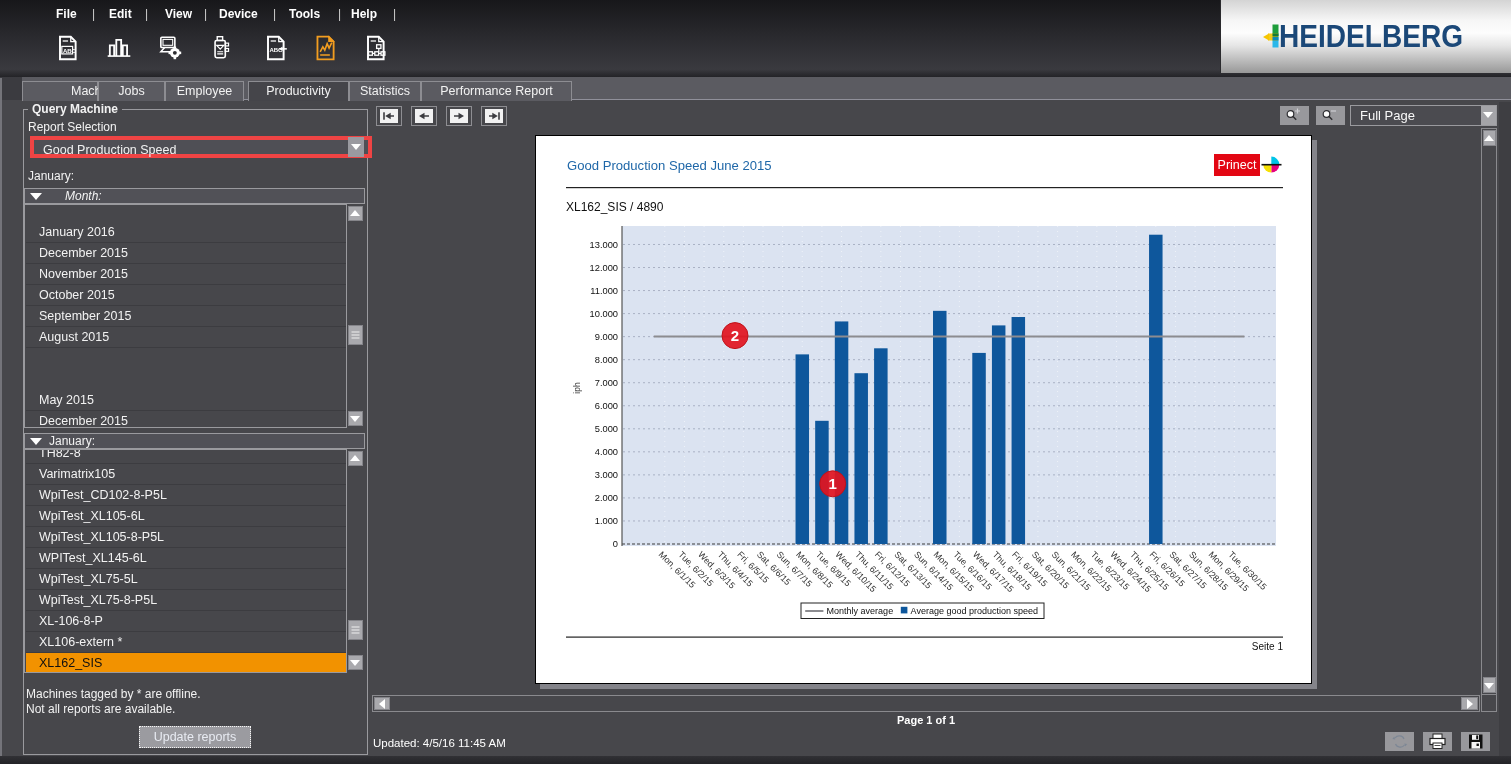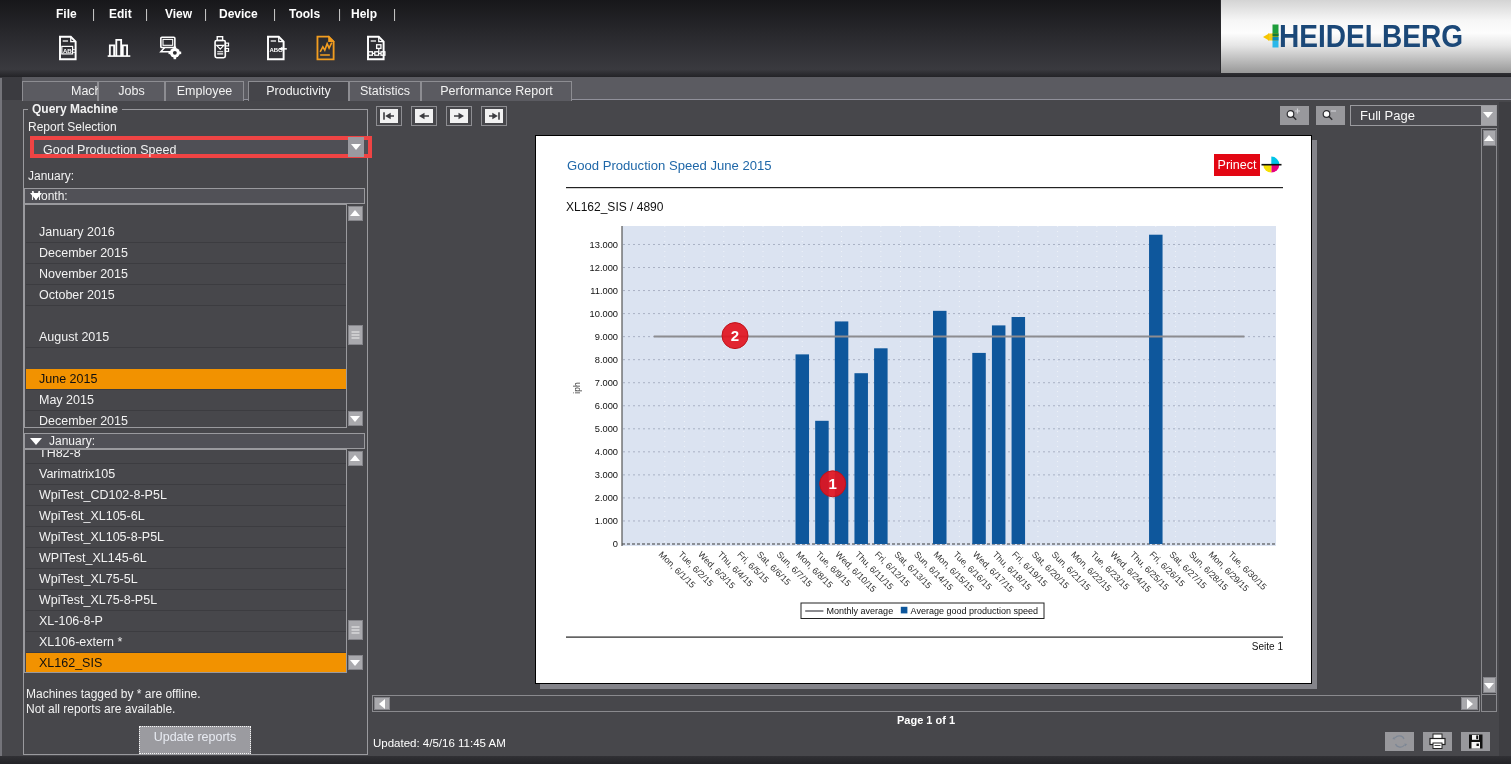--- a/index.html
+++ b/index.html
@@ -120,29 +120,29 @@
 <div id="content" class="abs"></div>
 <div class="abs" style="left:0;top:78px;width:2px;height:678px;background:#74747a;"></div>
 <div id="rightedge" class="abs"></div>
 <div class="abs frame" style="left:23px;top:109px;width:345px;height:646px;"></div>
 <div class="abs lbl" style="left:28px;top:102px;font-weight:bold;background:#47474b;padding:0 4px;">Query Machine</div>
 <div class="abs lbl" style="left:28px;top:120px;">Report Selection</div>
 <div class="abs" style="left:30px;top:136px;width:342px;height:22px;background:#4f4f55;border:4px solid #ef4444;color:#f2f2f2;font-size:12.5px;line-height:20px;padding-left:9px;">Good Production Speed</div>
 <div class="abs" style="left:348px;top:137px;width:15.5px;height:20px;background:#9a9aa0;"></div>
 <div class="abs" style="left:350.5px;top:144px;width:0;height:0;border-left:5.5px solid transparent;border-right:5.5px solid transparent;border-top:6.5px solid #fff;"></div>
 <div class="abs lbl" style="left:28px;top:169px;">January:</div>
-<div class="abs hdrbar" style="left:24px;top:188px;width:341px;height:16px;line-height:15px;padding-left:6px;">Month:</div>
+<div class="abs hdrbar" style="left:24px;top:188px;width:341px;height:16px;line-height:15px;padding-left:40px;font-style:italic;">Month:</div>
 <div class="abs" style="left:30px;top:193px;width:0;height:0;border-left:6.5px solid transparent;border-right:6.5px solid transparent;border-top:7.5px solid #fff;"></div>
 <div class="abs listbox" style="left:24px;top:204px;width:341px;height:224px;">
 <div class="row" style="top:16.7px;">January 2016</div>
 <div class="row" style="top:37.7px;">December 2015</div>
 <div class="row" style="top:58.7px;">November 2015</div>
 <div class="row" style="top:79.7px;">October 2015</div>
+<div class="row" style="top:100.7px;">September 2015</div>
 <div class="row" style="top:121.7px;">August 2015</div>
-<div class="row sel" style="top:163.7px;">June 2015</div>
 <div class="row" style="top:184.7px;">May 2015</div>
 <div class="row" style="top:205.7px;">December 2015</div>
 </div>
 <div class="abs" style="left:346px;top:204px;width:19px;height:224px;border-left:1px solid #9a9a9e;background:#47474b;"></div>
 <div class="sbtn abs" style="left:348px;top:206px;width:15px;height:15px;"></div>
     <div class="tri-up abs" style="left:350px;top:210px;"></div>
 <div class="sbtn abs" style="left:348px;top:411px;width:15px;height:15px;"></div>
     <div class="tri-dn abs" style="left:350px;top:416px;"></div>
 <div class="sbtn abs" style="left:348px;top:325px;width:15px;height:20px;"></div>
     <svg class="abs" style="left:348px;top:325px;" width="15" height="20">
@@ -167,21 +167,21 @@
 <div class="sbtn abs" style="left:348px;top:451px;width:15px;height:15px;"></div>
     <div class="tri-up abs" style="left:350px;top:455px;"></div>
 <div class="sbtn abs" style="left:348px;top:655px;width:15px;height:15px;"></div>
     <div class="tri-dn abs" style="left:350px;top:660px;"></div>
 <div class="sbtn abs" style="left:348px;top:620px;width:15px;height:20px;"></div>
     <svg class="abs" style="left:348px;top:620px;" width="15" height="20">
       <path d="M3.5 7 h8 M3.5 10 h8 M3.5 13 h8" stroke="#f0f0f0" stroke-width="1"></path>
     </svg>
 <div class="abs lbl" style="left:26px;top:687px;">Machines tagged by * are offline.</div>
 <div class="abs lbl" style="left:26px;top:702px;">Not all reports are available.</div>
-<div class="abs" style="left:139px;top:726px;width:112px;height:28px;border:1px dotted #f5f5f5;background:#9b9ba0;color:#e8ebf2;font-size:12.5px;text-align:center;line-height:20px;">Update reports</div>
+<div class="abs" style="left:139px;top:726px;width:112px;height:22px;border:1px dotted #f5f5f5;background:#9b9ba0;color:#e8ebf2;font-size:12.5px;text-align:center;line-height:20px;">Update reports</div>
 <div class="abs" style="left:376px;top:106px;width:26px;height:20px;border:1px solid #8e8e92;"></div>
 <div class="abs" style="left:380px;top:109px;width:18px;height:14px;background:#f2f2f2;"></div>
 <svg class="abs" style="left:380px;top:109px;" width="18" height="14" viewBox="0 0 18 17" preserveAspectRatio="none">
       <rect x="3.2" y="4" width="1.6" height="9" fill="#3c3c40"></rect>
       <path d="M5.2 8.5 l5.5 -3.8 v7.6 z" fill="#3c3c40"></path>
       <rect x="10" y="7.6" width="4" height="1.8" fill="#3c3c40"></rect>
     </svg>
 <div class="abs" style="left:411px;top:106px;width:26px;height:20px;border:1px solid #8e8e92;"></div>
 <div class="abs" style="left:415px;top:109px;width:18px;height:14px;background:#f2f2f2;"></div>
 <svg class="abs" style="left:415px;top:109px;" width="18" height="14" viewBox="0 0 18 17" preserveAspectRatio="none">

